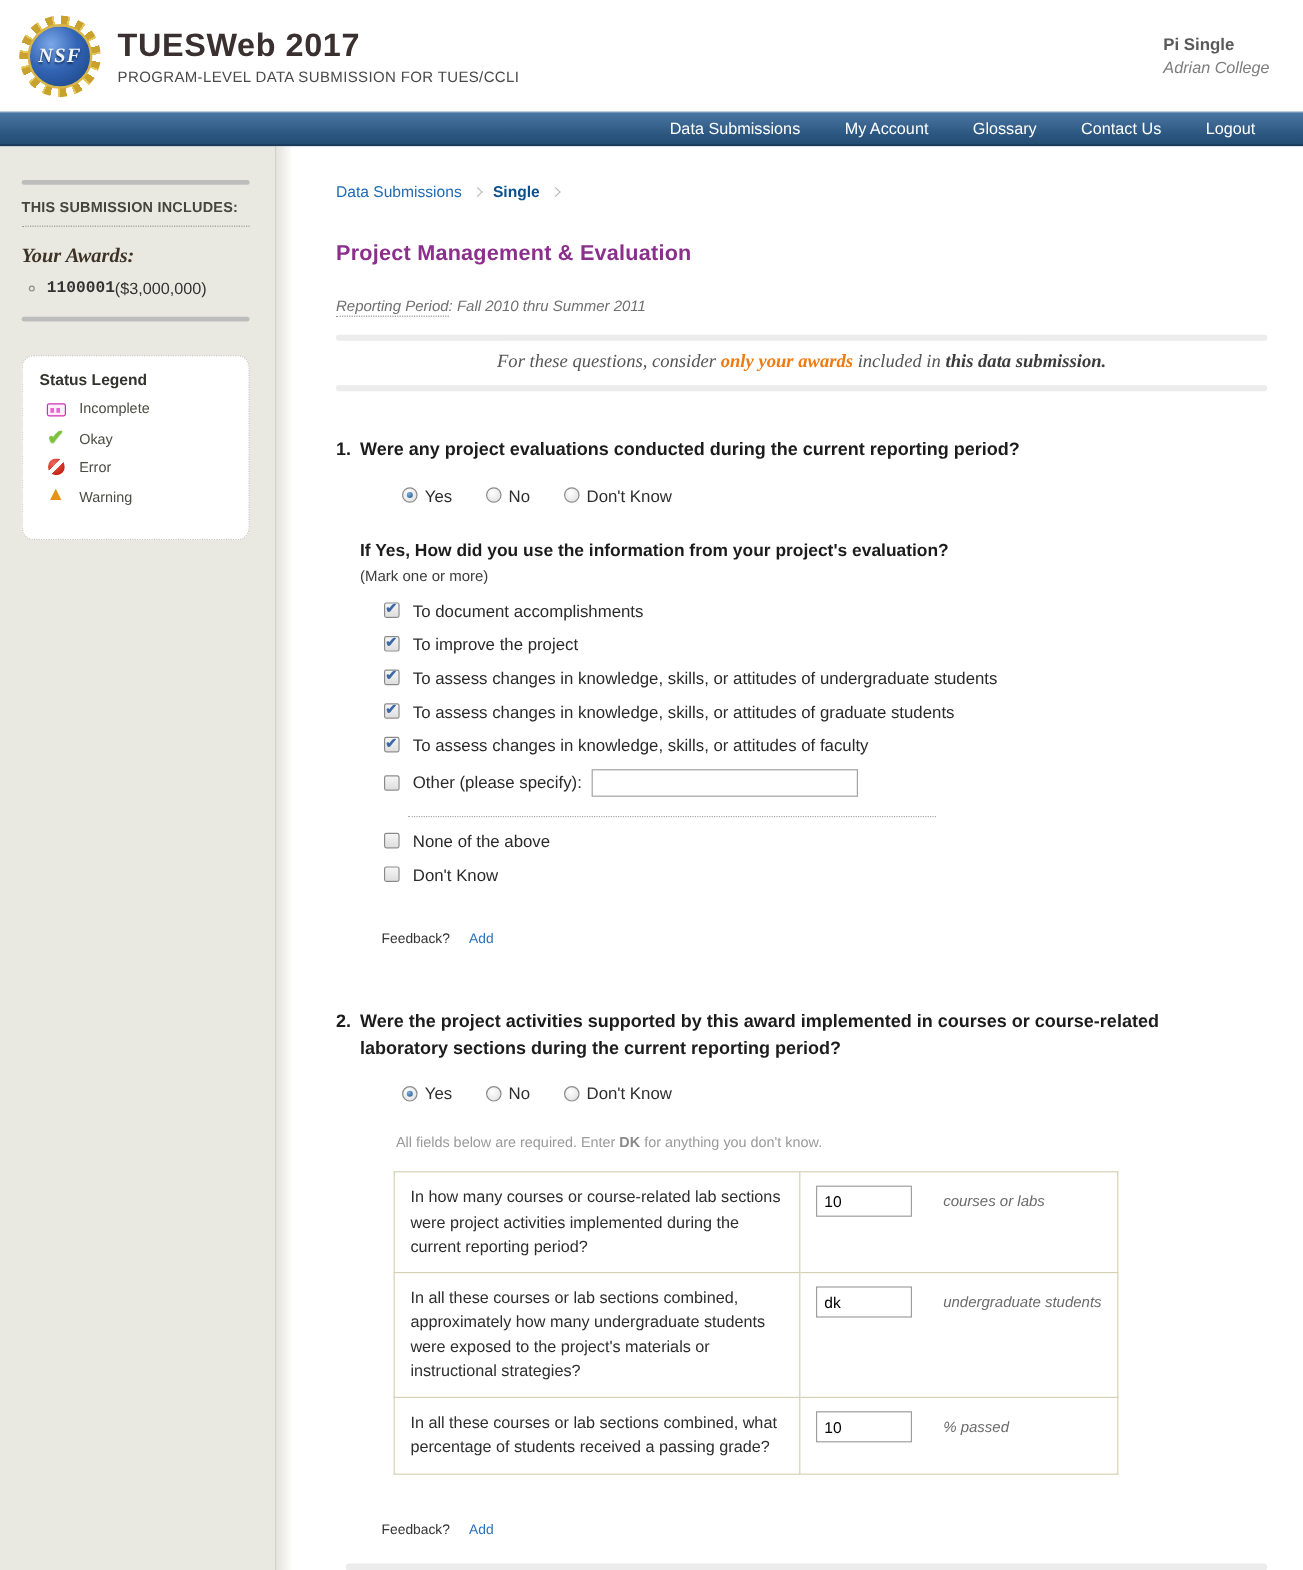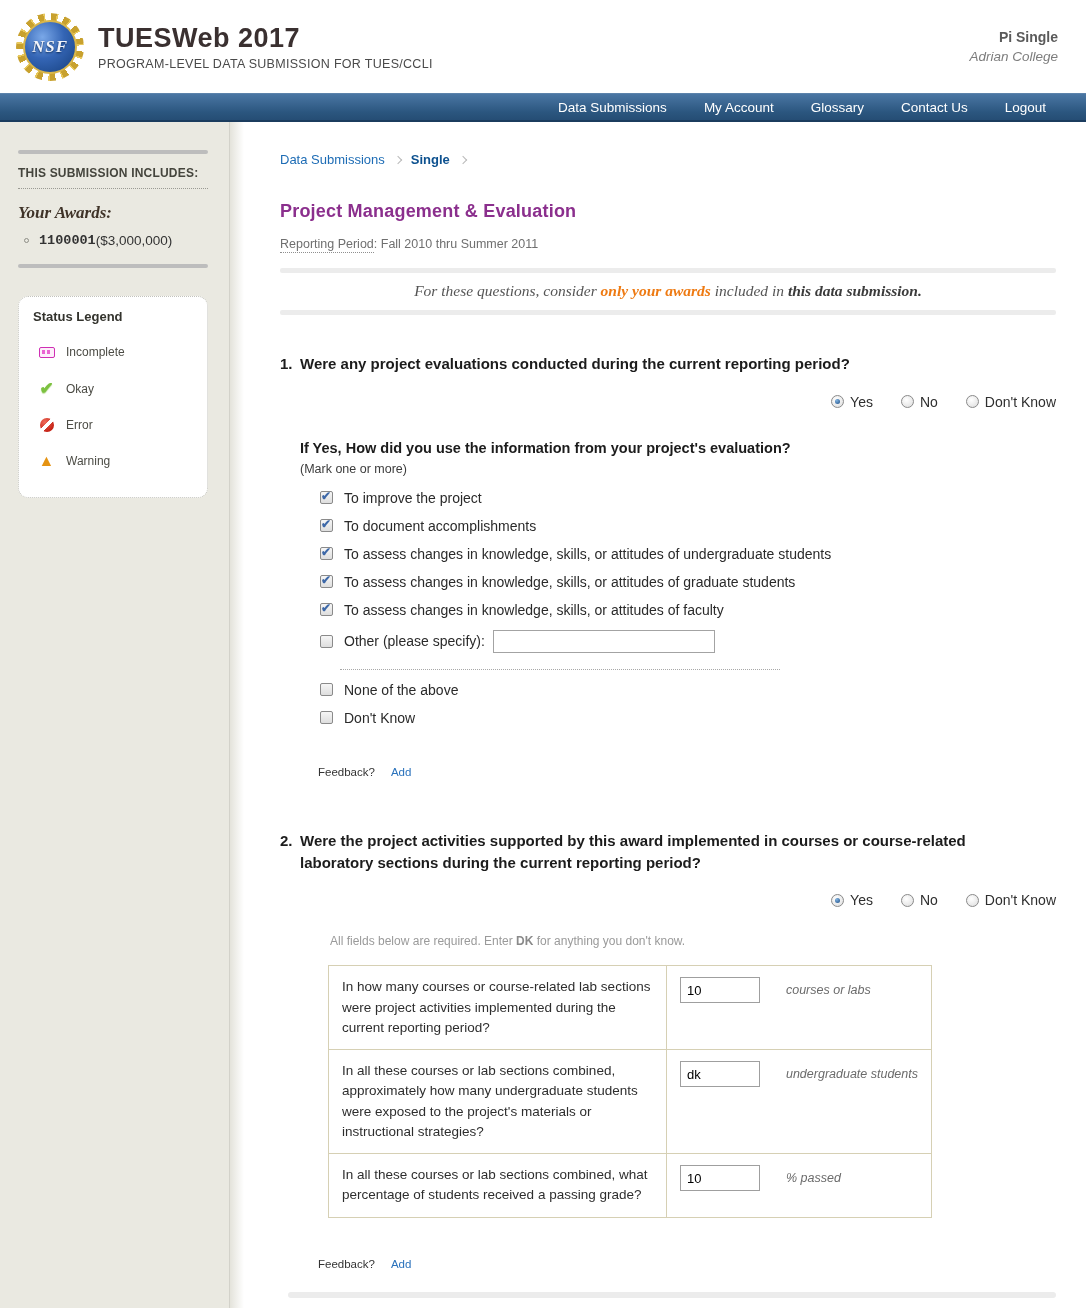--- a/index.html
+++ b/index.html
@@ -13,21 +13,21 @@
   .header { height:93px; background:#fff; display:flex; align-items:center; padding:0 28px 0 16px; }
   .logo { width:68px; height:68px; border-radius:50%; position:relative; flex:0 0 auto;
     background:repeating-conic-gradient(from 2deg,#c8a12e 0deg 10deg, #e7c75c 10deg 13deg, rgba(255,255,255,0) 13deg 24deg); }
   .logo .globe { position:absolute; left:7px; top:7px; width:54px; height:54px; border-radius:50%;
     background:radial-gradient(circle at 35% 30%, #7aa8e8 0%, #3465b5 45%, #16407e 100%);
     border:2px solid #d9b64a; display:flex; align-items:center; justify-content:center; }
   .logo .globe span { color:#f2f4fa; font-family:"Liberation Serif", serif; font-style:italic; font-weight:bold; font-size:17px; letter-spacing:1px; text-shadow:0 1px 2px #0b2a55;text-align:right; }
   .titleblock { margin-left:14px; }
   .app-title { font-size:27px; font-weight:bold; color:#3a3030; letter-spacing:0.5px; }
   .app-sub { font-size:12.5px; color:#4a4a4a; margin-top:3px; letter-spacing:0.3px; }
-  .userblock { margin-left:auto; text-align:right; }
+  .userblock { margin-left:auto; }
   .user-name { font-weight:bold; color:#5a5a5a; font-size:14px; }
   .user-org { font-style:italic; color:#7d7d7d; font-size:13.5px; margin-top:4px; }
   
   .nav { height:29px; background:linear-gradient(#4a76a3, #2b567f 70%, #254d74);
     border-top:1px solid #5c83ab; border-bottom:2px solid #1b3c5e;
     display:flex; justify-content:flex-end; align-items:center; gap:37px; padding-right:40px; }
   .nav a { color:#fff; text-decoration:none; font-size:13.5px; }
   
   .content-row { display:flex; min-height:1108px; border-bottom:1px solid #dcdcdc; }
   .sidebar { width:230px; flex:0 0 auto; background:#eae9e1; border-right:1px solid #d3d2ca; padding:28px 20px 0 18px; border-bottom-left-radius:10px; }
@@ -36,51 +36,51 @@
   .side-bar-line { height:4px; background:#bdbdbd; border-radius:2px; width:190px; }
   .side-heading { font-size:12px; font-weight:bold; color:#45453d; margin:12px 0 6px 0; letter-spacing:0.2px;
     border-bottom:1px dotted #9a9a93; padding-bottom:8px; width:190px; }
   .awards-heading { font-family:"Liberation Serif", serif; font-style:italic; font-weight:bold; font-size:17px; color:#3f3328; margin-top:14px; }
   .award-item { margin:10px 0 0 6px; display:flex; align-items:center; font-size:13.5px; color:#333; }
   .award-bullet { width:5px; height:5px; border:1px solid #8e8e86; border-radius:50%; margin-right:10px; flex:0 0 auto; }
   .award-number { font-weight:bold; margin-right:0;font-family:Liberation Mono, monospace; }
   .side-bar-line.second { margin-top:16px; }
   .legend-box { margin-top:28px; width:190px; background:#fff; border:1px dotted #c3c3bd; border-radius:10px; padding:12px 10px 28px 14px; }
   .legend-title { font-weight:bold; font-size:13px; color:#33332d; }
-  .legend-item { display:flex; align-items:center; margin-top:21px; padding-left:5px; }
+  .legend-item { display:flex; align-items:flex-end; margin-top:9px; padding-left:5px; }
   .legend-item .lbl { font-size:12px; color:#4c4c45; margin-left:11px; }
   .ic { width:17px; display:inline-flex; justify-content:center; align-items:center; }
   .ic-incomplete { width:16px; height:11px; border:1px solid #cf2fb4; border-radius:2px;
     background:linear-gradient(#ea64d2,#ea64d2) 2px 50%/3px 4px no-repeat,
                linear-gradient(#ea64d2,#ea64d2) 7px 50%/3px 4px no-repeat, #fdeffa; }
   .ic-okay { color:#7cc140; font-size:17px; font-weight:bold; line-height:1; text-shadow:0 1px 1px #b9dd94; }
   .ic-error { width:14px; height:14px; border-radius:50%;
     background:linear-gradient(135deg, rgba(255,255,255,0) 0 40%, #fff 40% 58%, rgba(255,255,255,0) 58%), radial-gradient(circle at 35% 30%, #ef6a5a, #c41f12 75%); }
   .ic-warning { color:#e59312; font-size:16px; line-height:1; }
   
   .breadcrumb { display:flex; align-items:center; font-size:13px; }
   .breadcrumb a { color:#1d6cb5; text-decoration:none; }
   .breadcrumb .current { color:#0d518f; font-weight:bold; }
   .chev { width:6px; height:6px; border-top:1px solid #b9b9b9; border-right:1px solid #b9b9b9; transform:rotate(45deg); margin:0 10px; }
   
   .page-title { margin-top:34px; font-size:18px; font-weight:bold; color:#8b2f8d; letter-spacing:0.2px; }
-  .reporting { margin-top:15px; font-size:12.5px; color:#6f6f6f; }
+  .reporting { margin-top:26px; font-size:12.5px; font-style:italic; color:#6f6f6f; }
   .reporting .dotted { border-bottom:1px dotted #8f8f8f; padding-bottom:1px; }
   .rule-bar { height:5px; background:#ececec; border-radius:2px; }
   .rule-bar.one { margin-top:17px; }
   .rule-bar.two { margin-top:10px; }
   .instruction { margin-top:9px; text-align:center; font-family:"Liberation Serif", serif; font-style:italic; font-size:15.5px; color:#555; }
   .instruction .hl { color:#ee7a12; font-weight:bold; }
   .instruction .em { color:#3c3c3c; font-weight:bold; }
   
   .question { display:flex; font-size:15px; font-weight:bold; color:#1c1c1c; line-height:1.45; }
   .q-num { width:20px; flex:0 0 auto; }
   .q1 { margin-top:38px; }
   .q2 { margin-top:52px; max-width:760px; }
-  .radio-row { display:flex; align-items:center; gap:28px; margin:19px 0 0 55px; font-size:14px; color:#2e2e2e;justify-content:flex-end; }
+  .radio-row { display:flex; align-items:center; gap:28px; margin:19px 0 0 55px; font-size:14px; color:#2e2e2e; }
   .radio-opt { display:flex; align-items:center; gap:6px; }
   .radio { width:13px; height:13px; border:1px solid #8a8a8a; border-radius:50%;
     background:radial-gradient(circle at 40% 35%, #fff, #dcdcdc); position:relative; }
   .radio.on::after { content:""; position:absolute; left:3px; top:3px; width:5px; height:5px; border-radius:50%;
     background:radial-gradient(circle at 35% 30%, #7fb2e0, #1f4e86); }
   .followup-heading { margin:30px 0 0 20px; font-size:14.5px; font-weight:bold; color:#1c1c1c; }
   .followup-note { margin:6px 0 0 20px; font-size:12.5px; color:#3c3c3c; }
   .check-list { margin:14px 0 0 40px; }
   .check-row { display:flex; align-items:center; margin-top:12px; }
   .checkbox { width:13px; height:13px; border:1px solid #8a8a8a; border-radius:2px;
@@ -206,25 +206,25 @@
           <label>Don't Know</label>
         </span>
     </div>
 
     <div class="followup-heading">If Yes, How did you use the information from your project's evaluation?</div>
     <div class="followup-note">(Mark one or more)</div>
 
     <div class="check-list">
       <div class="check-row">
         <span class="checkbox on"></span>
+        <label>To document accomplishments</label>
+      </div>
+      <div class="check-row">
+        <span class="checkbox on"></span>
         <label>To improve the project</label>
-      </div>
-      <div class="check-row">
-        <span class="checkbox on"></span>
-        <label>To document accomplishments</label>
       </div>
       <div class="check-row">
         <span class="checkbox on"></span>
         <label>To assess changes in knowledge, skills, or attitudes of undergraduate students</label>
       </div>
       <div class="check-row">
         <span class="checkbox on"></span>
         <label>To assess changes in knowledge, skills, or attitudes of graduate students</label>
       </div>
       <div class="check-row">

